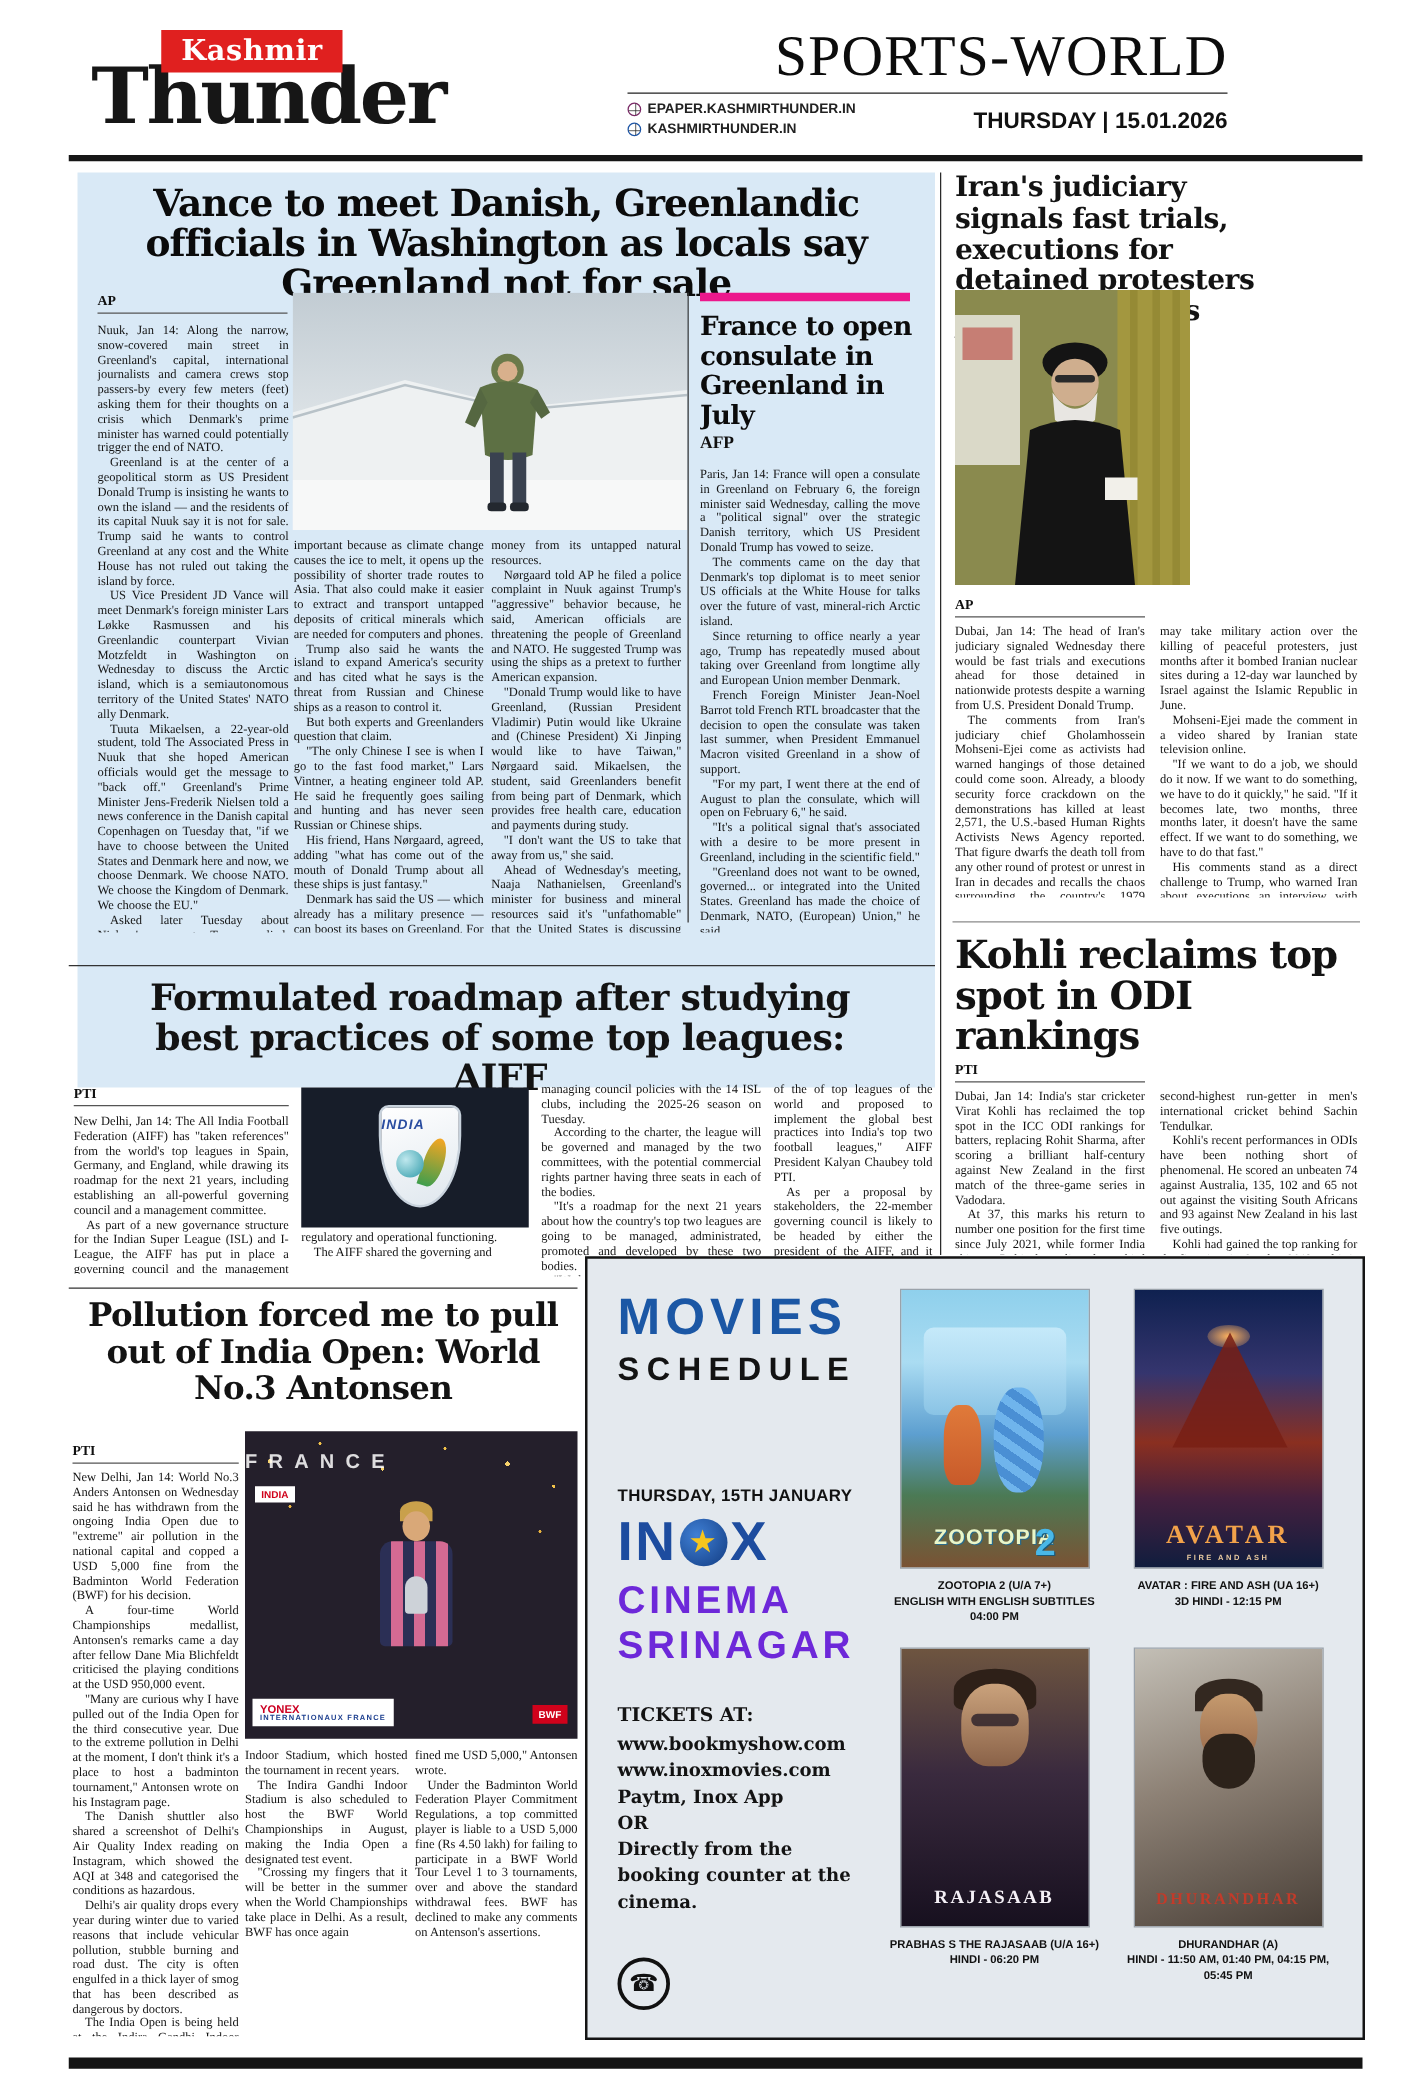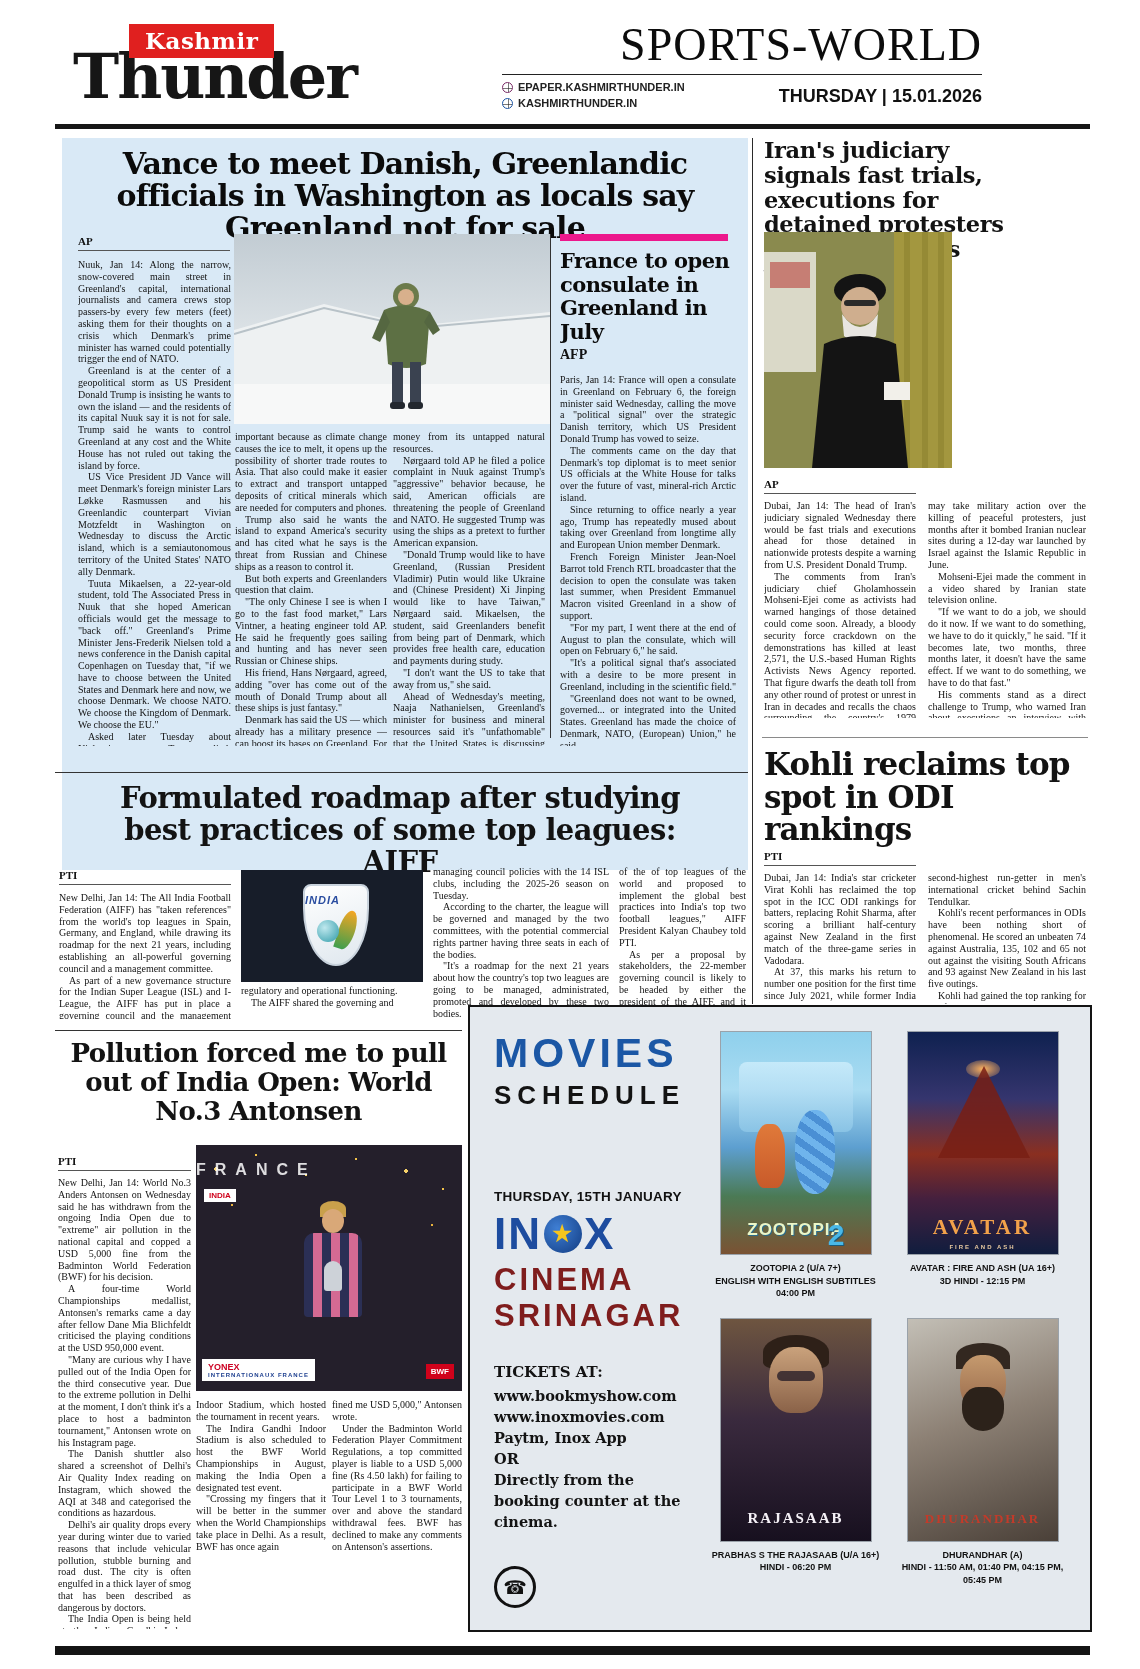--- a/index.html
+++ b/index.html
@@ -143,21 +143,21 @@
   .ad-left{width:218px;padding:26px 0 18px 24px;box-sizing:border-box;position:relative;
            font-family:"Liberation Sans",sans-serif;}
   .ad-movies{color:#1b57a5;font-weight:bold;font-size:41px;letter-spacing:4px;line-height:1;}
   .ad-schedule{color:#131313;font-weight:bold;font-size:26px;letter-spacing:6px;margin-top:6px;}
   .ad-day{margin-top:78px;font-weight:bold;font-size:13.5px;color:#111;letter-spacing:0.3px;}
   .ad-inox{margin-top:8px;color:#1d4c9f;font-weight:bold;font-size:44px;letter-spacing:2px;line-height:1;
            display:flex;align-items:center;gap:2px;}
   .inox-globe{display:inline-flex;width:38px;height:38px;border-radius:50%;
               background:radial-gradient(circle at 35% 35%,#3f7fd4,#123c82);
               align-items:center;justify-content:center;color:#f6c51d;font-size:22px;}
-  .ad-cinema{color:#7f1d1d;font-weight:bold;font-size:31px;letter-spacing:3px;margin-top:6px;line-height:1.15;}
+  .ad-cinema{color:#6d28d9;font-weight:bold;font-size:31px;letter-spacing:3px;margin-top:6px;line-height:1.15;}
   .ad-tickets-hd{font-family:"DejaVu Serif",serif;font-weight:bold;font-size:15px;margin-top:30px;}
   .ad-tickets{font-family:"DejaVu Serif",serif;font-weight:bold;font-size:14.5px;line-height:1.45;margin-top:4px;}
   .ad-call{display:flex;align-items:center;gap:10px;margin-top:34px;}
   .phone-circle{width:36px;height:36px;border:3px solid #111;border-radius:50%;display:flex;
                 align-items:center;justify-content:center;font-size:19px;color:#111;flex:0 0 auto;}
   .ad-call-num{font-weight:bold;font-size:20px;color:#111;line-height:1.1;}
   .ad-call-sub{font-weight:bold;font-size:9px;color:#111;letter-spacing:0.3px;}
   .ad-right{flex:1;display:grid;grid-template-columns:1fr 1fr;grid-auto-rows:min-content;
             justify-items:center;padding:24px 14px 10px;row-gap:18px;}
   .movie-cell{width:172px;text-align:center;}
@@ -265,21 +265,21 @@
         <rect x="156" y="168" width="15" height="7" rx="3" fill="#23282f"></rect>
         <rect x="174" y="168" width="15" height="7" rx="3" fill="#23282f"></rect>
       </svg>
     </div>
 
     <div class="body-col gl-col2">
         <p class="para">important because as climate change causes the ice to melt, it opens up the possibility of shorter trade routes to Asia. That also could make it easier to extract and transport untapped deposits of critical minerals which are needed for computers and phones.</p>
         <p class="para">Trump also said he wants the island to expand America's security and has cited what he says is the threat from Russian and Chinese ships as a reason to control it.</p>
         <p class="para">But both experts and Greenlanders question that claim.</p>
         <p class="para">"The only Chinese I see is when I go to the fast food market," Lars Vintner, a heating engineer told AP. He said he frequently goes sailing and hunting and has never seen Russian or Chinese ships.</p>
-        <p class="para">His friend, Hans Nørgaard, agreed, adding "over has come out of the mouth of Donald Trump about all these ships is just fantasy."</p>
+        <p class="para">His friend, Hans Nørgaard, agreed, adding "what has come out of the mouth of Donald Trump about all these ships is just fantasy."</p>
         <p class="para">Denmark has said the US — which already has a military presence — can boost its bases on Greenland. For that reason, "security is just a cover," Vintner said, suggesting Trump actually wants to own the island to make</p>
       </div>
     <div class="body-col gl-col3">
         <p class="para">money from its untapped natural resources.</p>
         <p class="para">Nørgaard told AP he filed a police complaint in Nuuk against Trump's "aggressive" behavior because, he said, American officials are threatening the people of Greenland and NATO. He suggested Trump was using the ships as a pretext to further American expansion.</p>
         <p class="para">"Donald Trump would like to have Greenland, (Russian President Vladimir) Putin would like Ukraine and (Chinese President) Xi Jinping would like to have Taiwan," Nørgaard said. Mikaelsen, the student, said Greenlanders benefit from being part of Denmark, which provides free health care, education and payments during study.</p>
         <p class="para">"I don't want the US to take that away from us," she said.</p>
         <p class="para">Ahead of Wednesday's meeting, Naaja Nathanielsen, Greenland's minister for business and mineral resources said it's "unfathomable" that the United States is discussing taking over a NATO ally and urged the Trump administration to listen to voices from the Arctic island's people.</p>
       </div>
 

